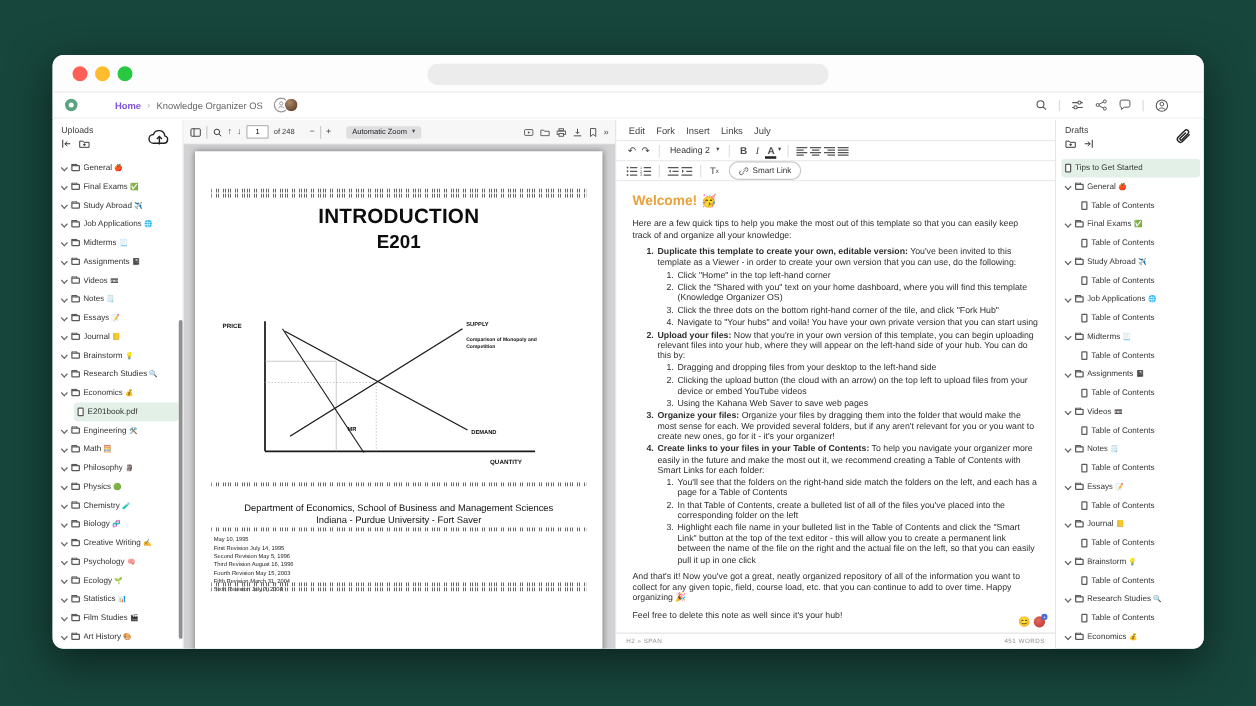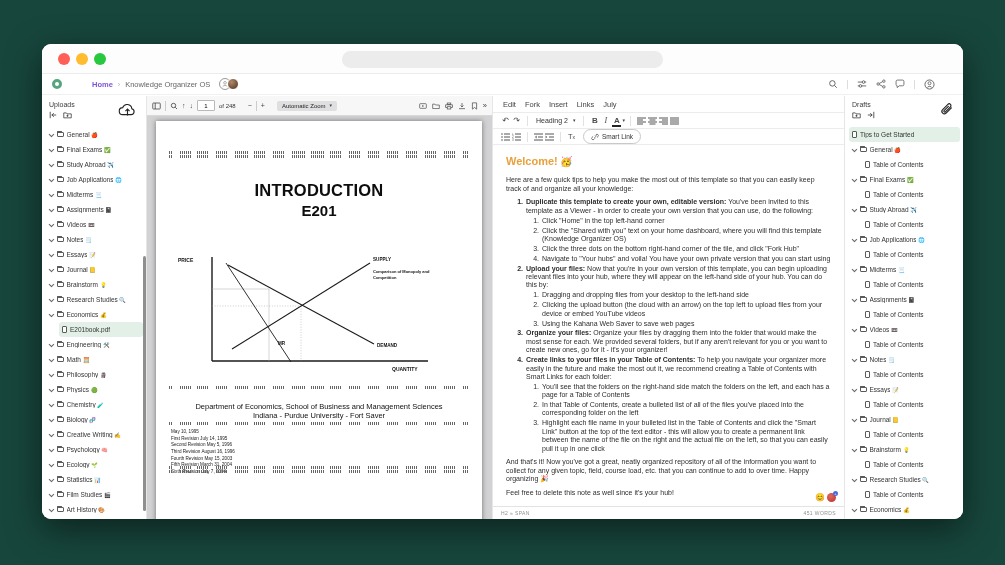--- a/index.html
+++ b/index.html
@@ -62,21 +62,21 @@
     padding:2px 5px;font-size:6px;color:#222;margin-left:8px;cursor:pointer;}
   .caret{font-size:5px;color:#444;line-height:1;}
   .ptbr{margin-left:auto;display:flex;align-items:center;gap:5px;color:#444;}
   .more{font-size:7.5px;color:#444;line-height:1;}
   
   .pstage{position:absolute;top:20px;left:0;right:0;bottom:0;background:#d2d2d4;overflow:hidden;}
   .ppage{position:absolute;left:9px;top:5px;width:326px;height:470px;background:#fff;
     box-shadow:0 0 5px rgba(0,0,0,.45);}
   .hash{position:absolute;left:13px;right:13px;height:3px;
     background:repeating-linear-gradient(90deg,#666 0,#666 .6px,transparent .6px,transparent 1.9px);}
-  .doctitle{position:absolute;top:60px;left:0;right:0;text-align:center;color:#0d0d0d;font-weight:bold;}
+  .doctitle{position:absolute;top:43px;left:0;right:0;text-align:center;color:#0d0d0d;font-weight:bold;}
   .t1{font-size:16.5px;line-height:1.17;letter-spacing:.2px;}
   .t2{font-size:15px;margin-top:2px;}
   .gwrap{position:absolute;top:128px;left:8px;}
   .authblk{position:absolute;left:0;right:0;text-align:center;color:#111;}
   .auth{top:270px;font-size:9px;}
   .dept{top:281px;font-size:7.5px;}
   .univ{top:290px;font-size:7.5px;}
   .revs{position:absolute;top:308px;left:15px;font-size:4.6px;line-height:1.45;color:#222;}
   
   .emenu{height:17px;display:flex;align-items:center;gap:9px;padding:0 10px;font-size:7.5px;

